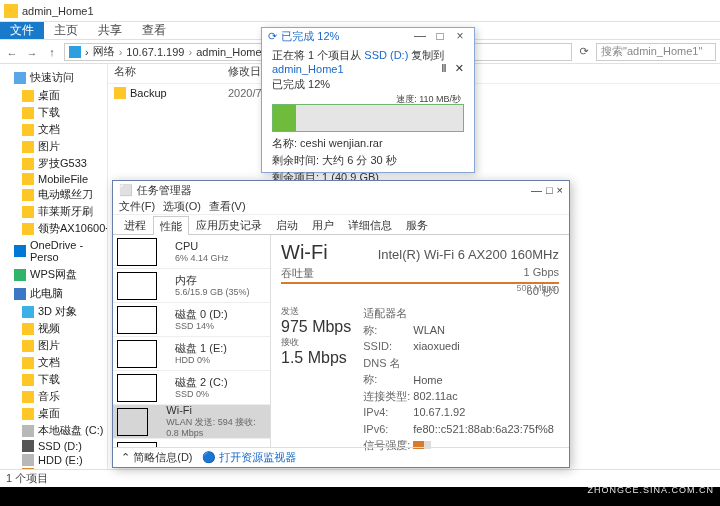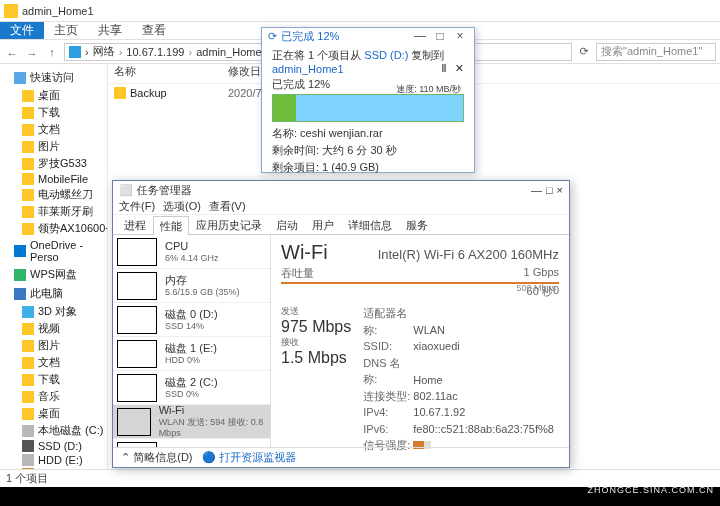--- a/index.html
+++ b/index.html
@@ -40,37 +40,37 @@
 .row .c2{width:100px;color:#666}
 .statusbar{height:18px;border-top:1px solid #e0e0e0;font-size:11px;color:#444;padding:0 6px;display:flex;align-items:center}
 
 .copydlg{position:absolute;left:261px;top:27px;width:214px;height:146px;background:#fff;border:1px solid #8aa8d6;box-shadow:2px 2px 8px rgba(0,0,0,.2);display:flex;flex-direction:column}
 .copydlg .cdtitle{height:20px;display:flex;align-items:center;padding:0 6px;gap:4px;color:#1968c8}
 .copydlg .cdtitle .spacer{flex:1}
 .copydlg .winbtn{width:16px;height:16px;color:#555;display:flex;align-items:center;justify-content:center;font-size:12px}
 .copydlg .cdbody{padding:4px 10px;font-size:10px;color:#333}
 .copydlg .line{margin-bottom:2px}
 .copydlg .link{color:#1968c8}
-.copydlg .prog{margin:2px 0 4px;height:28px;border:1px solid #6fb96f;position:relative;background:#7dd3fc}
+.copydlg .prog{margin:12px 0 4px;height:28px;border:1px solid #6fb96f;position:relative;background:#e5e5e5}
 .copydlg .prog .fill{position:absolute;left:0;top:0;bottom:0;width:12%;background:#6fbb3c}
 .copydlg .prog .speed{position:absolute;right:2px;top:-12px;font-size:9px;color:#444}
 .copydlg .ctrls{position:absolute;right:10px;top:34px;display:flex;gap:8px;font-size:12px;color:#333}
 .copydlg .more{margin-top:6px;color:#333;font-size:10px;display:flex;align-items:center;gap:4px}
 .copydlg .more .chev{border:1px solid #888;border-radius:50%;width:10px;height:10px;font-size:8px;display:flex;align-items:center;justify-content:center}
 
 .taskmgr{position:absolute;left:112px;top:180px;width:458px;height:288px;background:#fff;border:1px solid #6a7da8;box-shadow:2px 2px 10px rgba(0,0,0,.25);display:flex;flex-direction:column}
 .taskmgr .tmtitle{height:18px;display:flex;align-items:center;padding:0 6px;gap:4px;color:#333;background:#fff}
 .taskmgr .tmtitle .spacer{flex:1}
 .taskmgr .tmmenu{height:16px;display:flex;gap:8px;padding:0 6px;font-size:11px;color:#333;border-bottom:1px solid #eee}
 .taskmgr .tmtabs{height:20px;display:flex;gap:0;padding:0 4px;font-size:11px;color:#333;border-bottom:1px solid #ccc}
 .taskmgr .tmtabs .tab{padding:2px 6px;border:1px solid transparent;border-bottom:none}
 .taskmgr .tmtabs .tab.act{border-color:#ccc;background:#fff;position:relative;top:1px}
 .taskmgr .tmbody{flex:1;display:flex;min-height:0}
 .tmlist{width:158px;border-right:1px solid #ddd;overflow:hidden}
-.tmitem{display:flex;align-items:center;height:34px;border-bottom:1px solid #eee;padding:2px 4px;gap:8px}
+.tmitem{display:flex;align-items:center;height:34px;border-bottom:1px solid #eee;padding:2px 4px;gap:18px}
 .tmitem.sel{background:#d6d6d6}
 .tmitem .thumb{width:40px;height:28px;border:1px solid}
 .tmitem .lbl{font-size:10px;color:#333;line-height:1.2}
 .tmitem .lbl .sub{font-size:9px;color:#666}
 .th-cpu{border-color:#1e90c8}
 .th-mem{border-color:#a238c9}
 .th-d0{border-color:#3fae3f}
 .th-d1{border-color:#3fae3f}
 .th-d2{border-color:#3fae3f}
 .th-wifi{border-color:#d87a2b}

